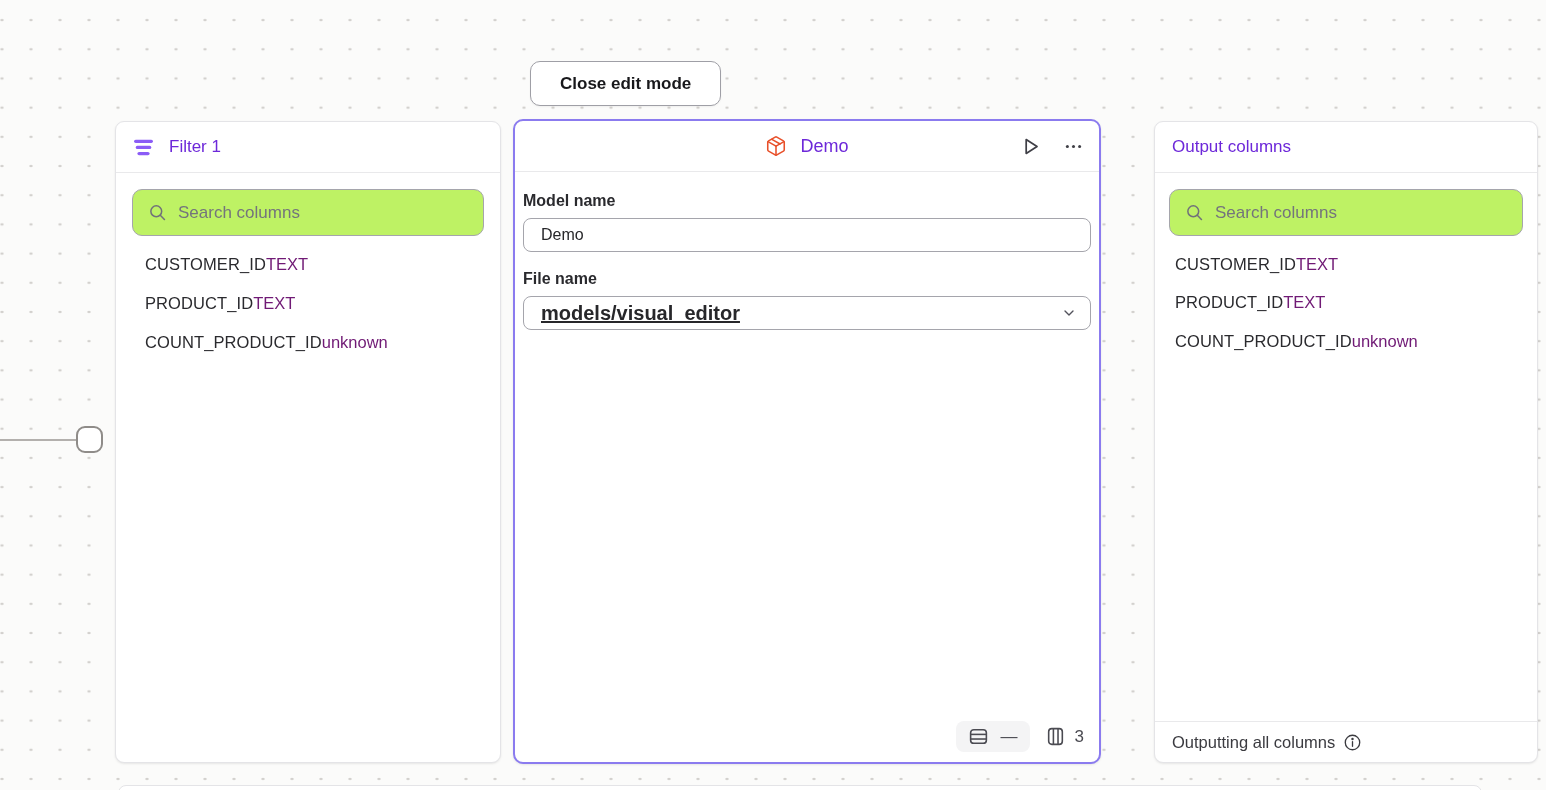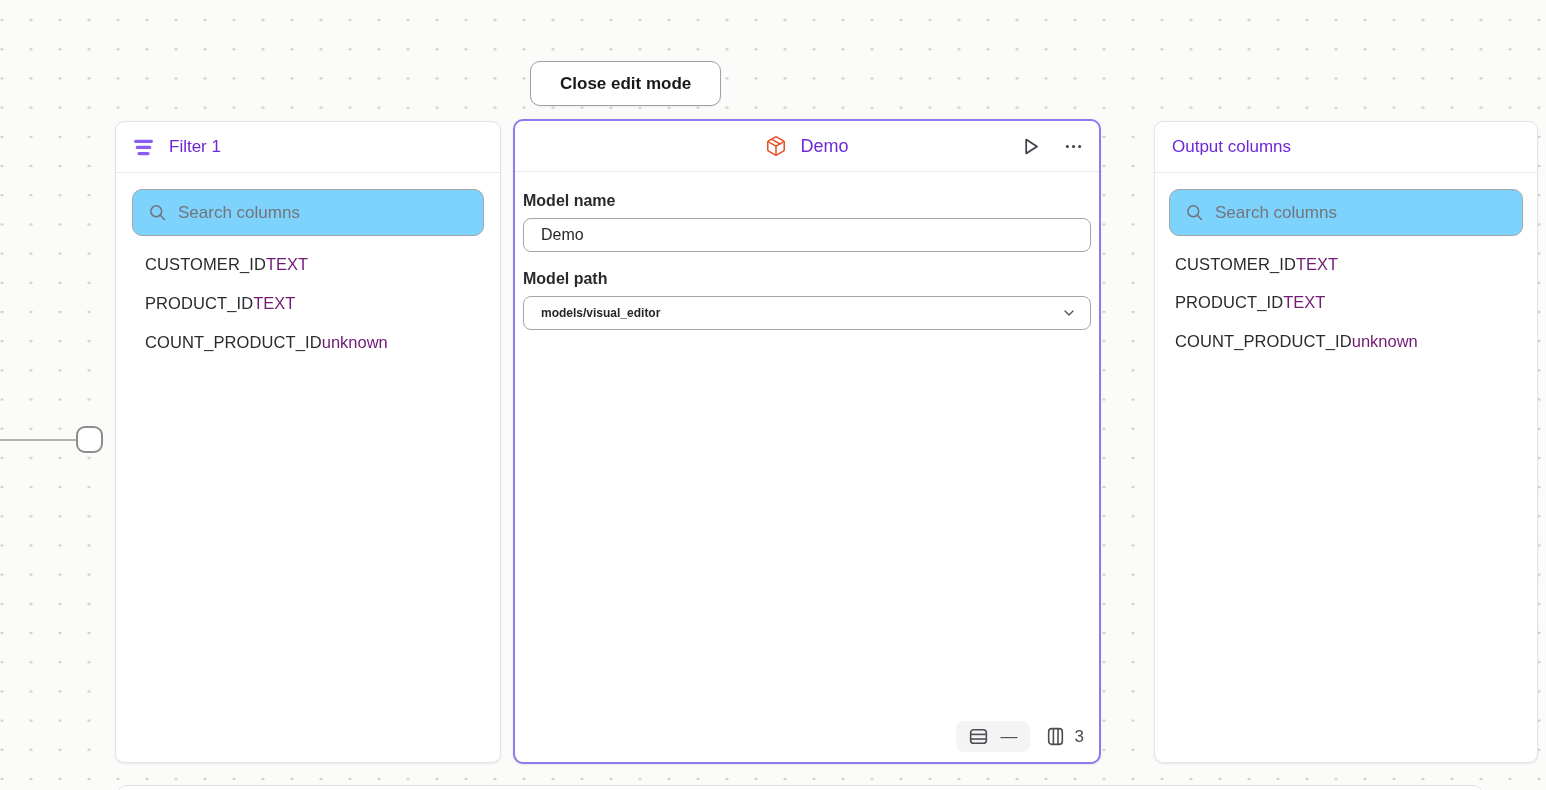--- a/index.html
+++ b/index.html
@@ -62,21 +62,21 @@
   .filter-panel .panel-header { gap: 15px; }
 
   .panel-body { padding: 16px; }
   .output-panel .panel-body { padding: 16px 14px; }
 
   .search-box {
     height: 47px;
     border: 1px solid #a5a5ac; border-radius: 10px;
     display: flex; align-items: center; gap: 11px;
     padding: 0 15px;
-    background: #7dd3fc;
+    background: #bef264;
   }
   .search-box input {
     border: none; outline: none; flex: 1;
     font-family: "Liberation Sans", sans-serif;
     font-size: 17px; color: #27272a; background: transparent;
   }
   .search-box input::placeholder { color: #74747c; }
 
   .column-list { margin-top: 9px; }
   .column-row {
@@ -125,21 +125,21 @@
     outline: none; background: #fff;
   }
   .field-gap { height: 11px; }
   .select-box {
     width: 100%; height: 34px;
     border: 1px solid #a5a5ac; border-radius: 8px;
     display: flex; align-items: center; justify-content: space-between;
     padding: 0 13px 0 17px;
     background: #fff; cursor: pointer;
   }
-  .select-value { font-size: 12px; font-weight: 600; color: #27272a; }
+  .select-value { font-size: 20px; font-weight: 600; color: #27272a; text-decoration: underline; }
 
   .model-footer {
     position: absolute; right: 15px; bottom: 10px;
     display: flex; align-items: center; gap: 15px;
   }
   .rows-pill {
     display: flex; align-items: center; gap: 12px;
     background: #f4f4f5; border-radius: 8px;
     height: 31px; padding: 0 12px;
     cursor: pointer;
@@ -229,21 +229,21 @@
             <circle cx="12" cy="12" r="1.75"></circle>
             <circle cx="19" cy="12" r="1.75"></circle>
         </svg>
       </button>
     </div>
   </div>
   <div class="model-body">
     <div class="field-label">Model name</div>
     <input class="text-input" type="text" value="Demo" style="">
     <div class="field-gap"></div>
-    <div class="field-label">Model path</div>
+    <div class="field-label">File name</div>
     <div class="select-box">
       <span class="select-value">models/visual_editor</span>
       <span>
         <svg width="16" height="16" viewBox="0 0 24 24" fill="none" stroke="#52525b" stroke-width="2" stroke-linecap="round" stroke-linejoin="round">
           <path d="m6 9 6 6 6-6"></path>
         </svg>
       </span>
     </div>
   </div>
   <div class="model-footer">
@@ -292,15 +292,25 @@
       <div class="column-row">
         <span class="col-name">PRODUCT_ID</span>
         <span class="col-type">TEXT</span>
       </div>
       <div class="column-row">
         <span class="col-name">COUNT_PRODUCT_ID</span>
         <span class="col-type">unknown</span>
       </div>
     </div>
   </div>
+  <div class="output-footer">
+    <span>Outputting all columns</span>
+    <span>
+      <svg width="19" height="19" viewBox="0 0 20 20" fill="none" stroke="#3b3b40" stroke-width="1.4" stroke-linecap="round">
+        <circle cx="10" cy="10" r="7.6"></circle>
+        <line x1="10" y1="9.2" x2="10" y2="14"></line>
+        <circle cx="10" cy="6.2" r="0.6" fill="#3b3b40"></circle>
+      </svg>
+    </span>
+  </div>
 </div>
 
 <div class="bottom-panel"></div>
 
 </body></html>

